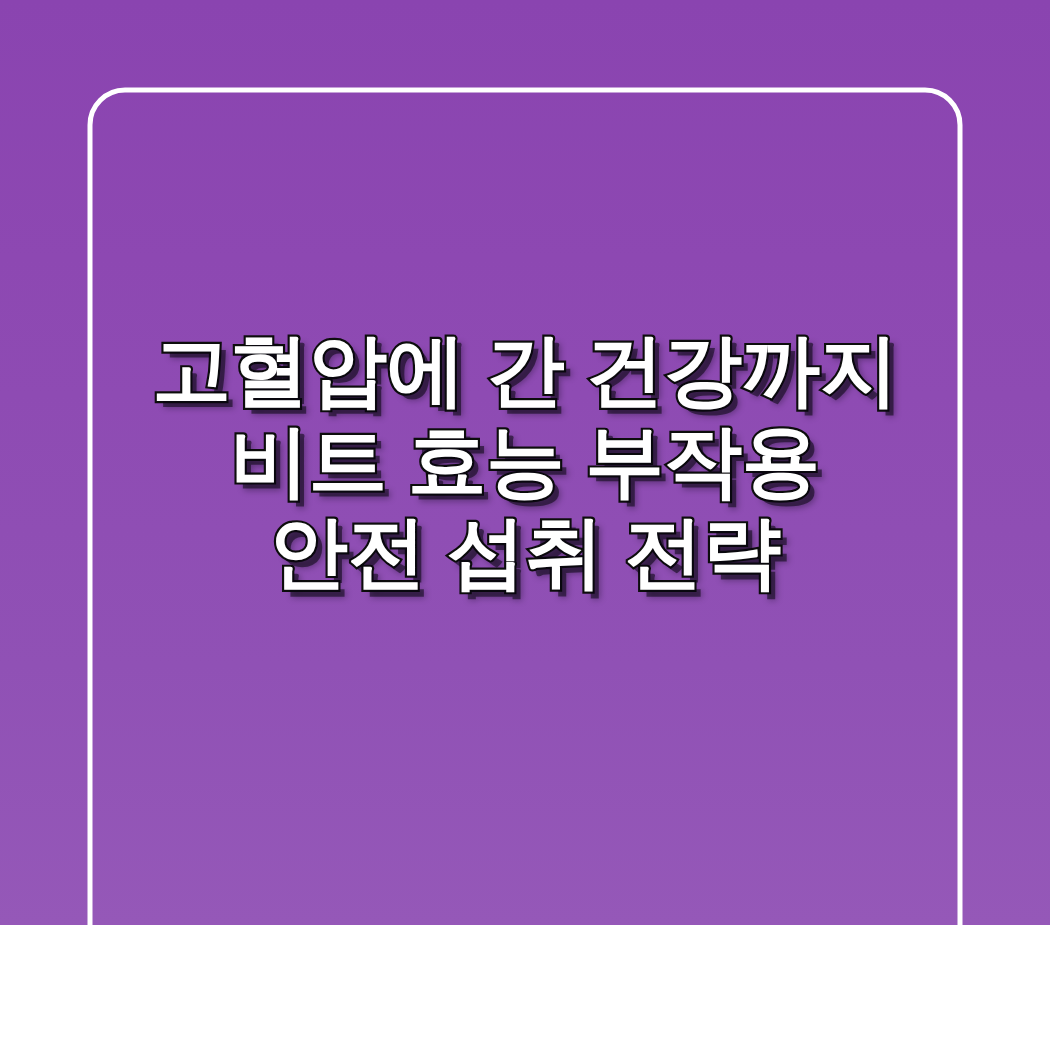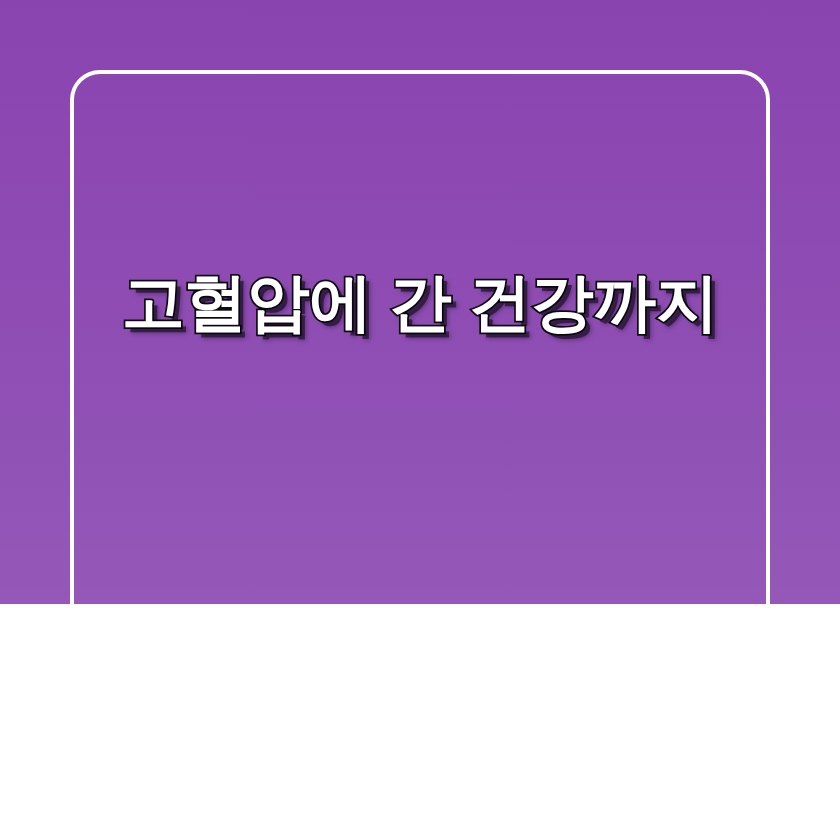--- a/index.html
+++ b/index.html
@@ -10,21 +10,21 @@
     overflow: hidden;
   }
 
   body {
     font-family: "Liberation Sans", "DejaVu Sans", sans-serif;
   }
 
   #poster {
     position: relative;
     width: 840px;
-    height: 604px;
+    height: 740px;
     background: linear-gradient(180deg, #8a44b0 0%, #8d48b2 28%, #9051b5 72%, #9558b8 100%);
     overflow: hidden;
   }
 
   
   #frame {
     position: absolute;
     left: 70px;
     top: 70px;
     width: 700px;
@@ -65,15 +65,17 @@
 </style>
 </head>
 <body>
 
 <div id="poster">
 
   <div id="frame"></div>
 
   <div id="headline">
     <span class="headline-line">고혈압에 간 건강까지</span>
+    <span class="headline-line">비트 효능 부작용</span>
+    <span class="headline-line">안전 섭취 전략</span>
   </div>
 
 </div>
 
 </body></html>

